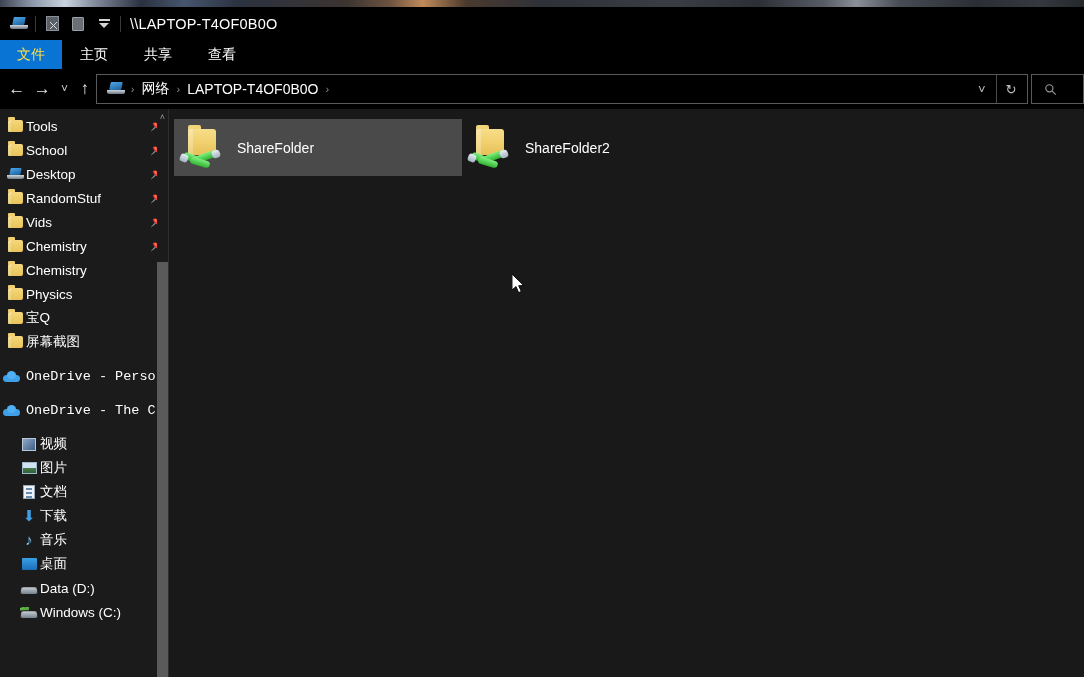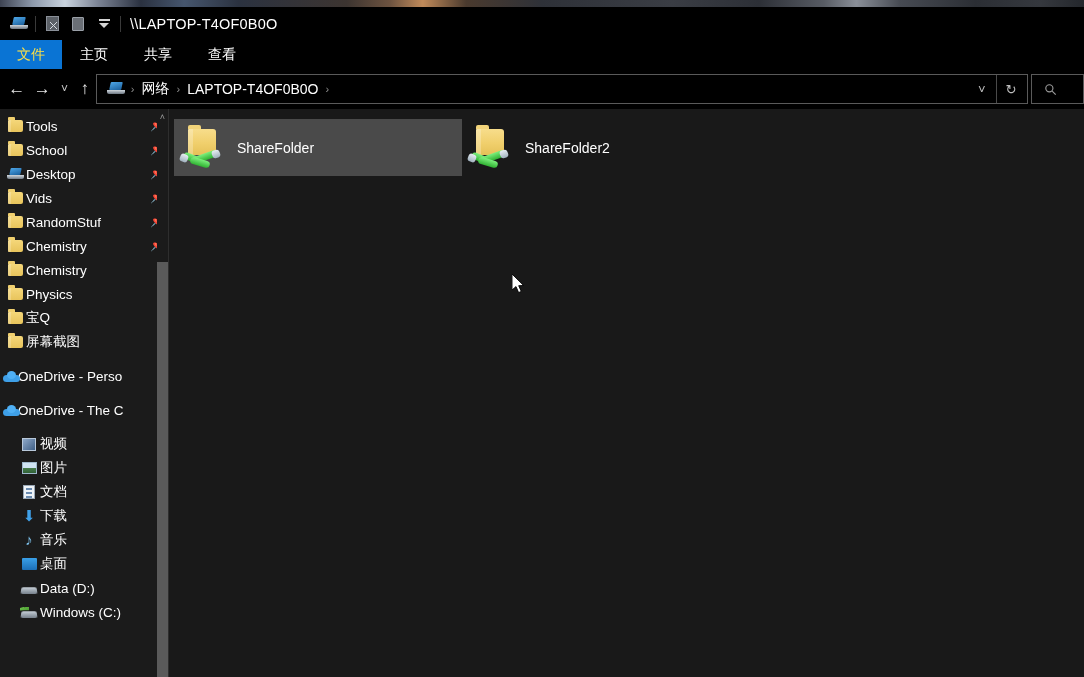--- a/index.html
+++ b/index.html
@@ -147,21 +147,21 @@
   }
   .navlist { padding-top: 5px; }
   .nav-item {
     height: 24px; display: flex; align-items: center;
     padding-left: 26px; position: relative;
     color: #ffffff; font-size: 13.5px; white-space: nowrap;
     cursor: default;
   }
   .nav-item.indent1 { padding-left: 26px; }
   .nav-item.indent2 { padding-left: 40px; }
-  .nav-item.root { padding-left: 18px; }
+  .nav-item.root { padding-left: 26px; font-family: Liberation Mono, monospace; }
   .nav-ico {
     position: absolute; left: 0; width: 22px; height: 18px;
     display: flex; align-items: center; justify-content: center;
   }
   .nav-item.indent1 .nav-ico { left: 4px; }
   .nav-item.indent2 .nav-ico { left: 18px; }
   .nav-item.root .nav-ico { left: 0px; }
   .nav-label { overflow: visible; }
   .pin {
     position: absolute; right: 6px; top: 4px;
@@ -439,29 +439,29 @@
               </span>
           </span>
           <span class="nav-label">Desktop</span>
           <span class="pin">📌</span>
         </div>
 
         <div class="nav-item indent1">
           <span class="nav-ico">
               <span class="f-folder"></span>
             </span>
+          <span class="nav-label">RandomStuf</span>
+          <span class="pin">📌</span>
+        </div>
+
+        <div class="nav-item indent1">
+          <span class="nav-ico">
+              <span class="f-folder"></span>
+            </span>
           <span class="nav-label">Vids</span>
-          <span class="pin">📌</span>
-        </div>
-
-        <div class="nav-item indent1">
-          <span class="nav-ico">
-              <span class="f-folder"></span>
-            </span>
-          <span class="nav-label">RandomStuf</span>
           <span class="pin">📌</span>
         </div>
 
         <div class="nav-item indent1">
           <span class="nav-ico">
               <span class="f-folder"></span>
             </span>
           <span class="nav-label">Chemistry</span>
           <span class="pin">📌</span>
         </div>

